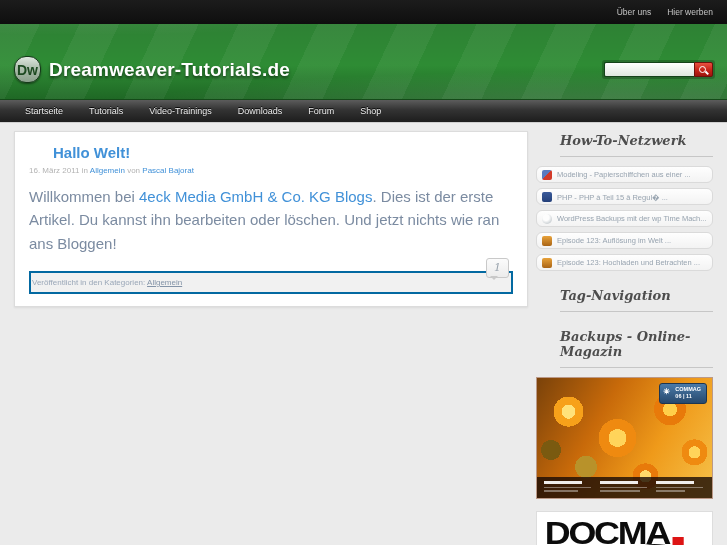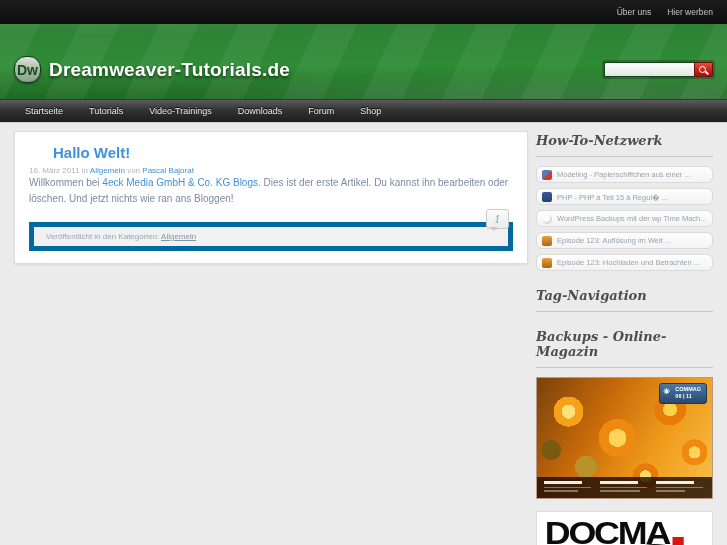--- a/index.html
+++ b/index.html
@@ -43,35 +43,35 @@
   
   .content { display:flex; gap:8px; padding:8px 14px 0; }
   .article-col { width:514px; flex:none; }
   .sidebar { width:177px; flex:none; }
 
   
   .article-card { background:#fff; border:1px solid #dcdcdc; box-shadow:0 1px 2px rgba(0,0,0,0.07); padding:12px 14px 12px; }
   .article-title { color:#4191d8; font-size:15px; font-weight:bold; text-decoration:none; display:inline-block;margin-left:24px; }
   .article-meta { font-size:8px; color:#b3b3b3; margin-top:4px; }
   .article-meta a { color:#4191d8; text-decoration:none; }
-  .article-body { font-size:10px; color:#7b8ba1; line-height:1.55; }
+  .article-body { font-size:15px; color:#7b8ba1; margin-top:10px; line-height:1.55; }
   .article-body a { color:#4191d8; text-decoration:none; }
   .article-footer { margin-top:16px; position:relative; }
-  .pub-strip { background:#f1f1f1; border:5px solid #0369a1; font-size:8px; color:#9aa7b8; padding:5px 12px; }
+  .pub-strip { background:#f1f1f1; border:2px solid #0369a1; font-size:8px; color:#9aa7b8; padding:5px 1px; }
   .pub-strip a { color:#8494a8; text-decoration:underline; }
   .comment-bubble { position:absolute; right:4px; top:-13px; width:23px; height:20px;
     background:linear-gradient(#fbfbfb,#ececec); border:1px solid #c9c9c9; border-radius:3px;
     font-family:"DejaVu Serif", serif; font-style:italic; color:#9aa4ae; font-size:11px;
     display:flex; align-items:center; justify-content:center; text-decoration:none; }
   .comment-bubble::after { content:""; position:absolute; left:3px; bottom:-7px;
     border:4px solid transparent; border-top-color:#c9c9c9; }
 
   
   .sb-heading { font-family:"DejaVu Serif", serif; font-style:italic; font-size:13px; color:#4d4d4d;
-    padding:2px 0 8px; border-bottom:1px solid #c6c6c6; margin-bottom:9px; }
+    padding:2px 0 8px; border-bottom:1px solid #c6c6c6; margin-bottom:9px;margin-left:24px; }
   .sb-heading.spaced { margin-top:15px; }
   .howto-item { display:flex; align-items:center; gap:5px; background:linear-gradient(#fefefe,#f3f3f3);
     border:1px solid #dadada; border-radius:6px; padding:3px 5px; margin-bottom:5px; height:17px; cursor:pointer; }
   .howto-item .label { font-size:7.5px; color:#98a4b0; white-space:nowrap; overflow:hidden; text-overflow:ellipsis; }
   .favicon { width:10px; height:10px; border-radius:2px; flex:none; }
   .favicon.f1 { background:linear-gradient(135deg,#5a7ac0 0 50%, #d23a2a 50% 100%); }
   .favicon.f2 { background:linear-gradient(180deg,#3a5a9a,#24407a); }
   .favicon.f3 { background:radial-gradient(circle at 40% 35%, #fdfdfd 0 35%, #a9b2b8 100%); border-radius:50%; }
   .favicon.f4, .favicon.f5 { background:linear-gradient(180deg,#e8a23a,#a96415); }
 

